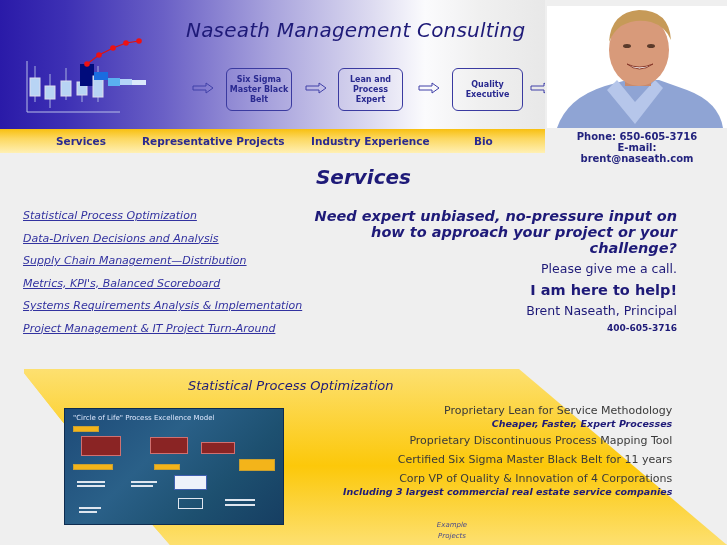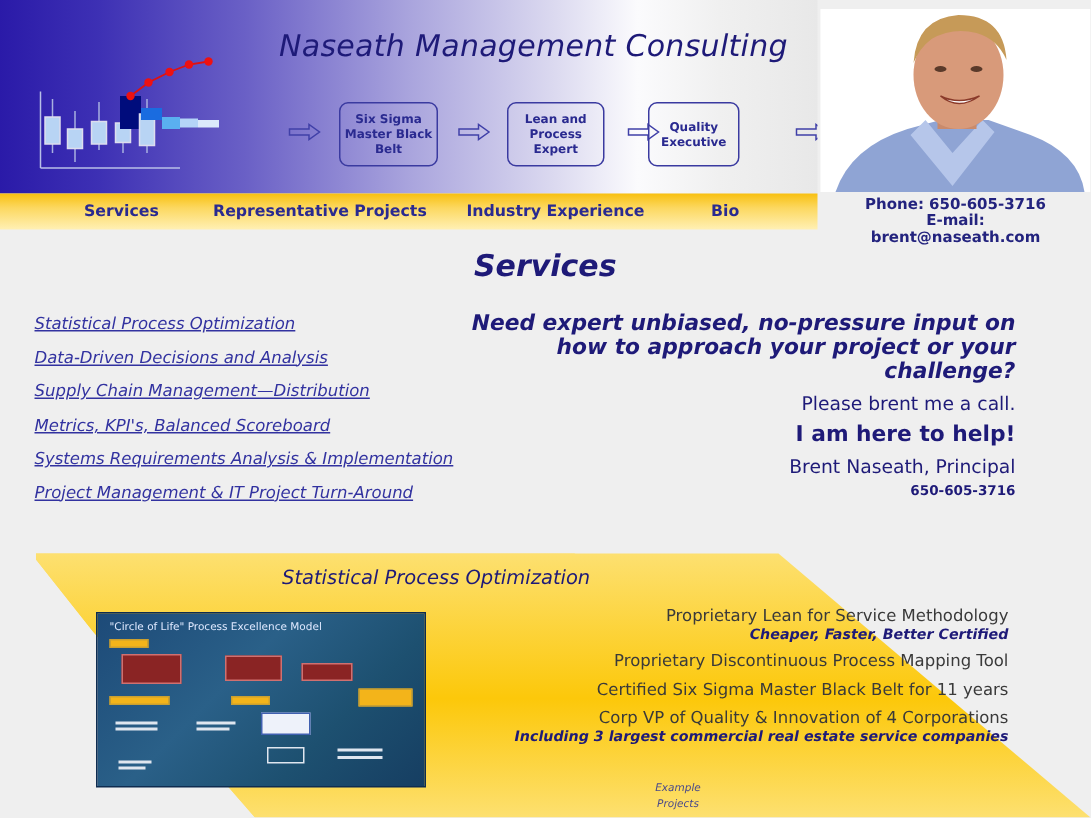--- a/index.html
+++ b/index.html
@@ -90,21 +90,21 @@
         <path d="M1 4 H14 V1 L21 6 L14 11 V8 H1 Z" fill="none" stroke="#4040a8" stroke-width="1"></path>
       </svg>
     <div class="flow-box" style="left:226px;width:66px">Six Sigma Master Black Belt</div>
     <svg class="flow-arrow" style="left:305px" viewBox="0 0 22 12">
         <path d="M1 4 H14 V1 L21 6 L14 11 V8 H1 Z" fill="none" stroke="#4040a8" stroke-width="1"></path>
       </svg>
     <div class="flow-box" style="left:338px;width:65px">Lean and Process Expert</div>
     <svg class="flow-arrow" style="left:418px" viewBox="0 0 22 12">
         <path d="M1 4 H14 V1 L21 6 L14 11 V8 H1 Z" fill="none" stroke="#4040a8" stroke-width="1"></path>
       </svg>
-    <div class="flow-box" style="left:432px;width:61px">Quality Executive</div>
+    <div class="flow-box" style="left:452px;width:71px">Quality Executive</div>
     <svg class="flow-arrow" style="left:530px" viewBox="0 0 22 12">
         <path d="M1 4 H14 V1 L21 6 L14 11 V8 H1 Z" fill="none" stroke="#4040a8" stroke-width="1"></path>
       </svg>
   </div>
 
   <div class="nav">
     <span class="nav-item" style="left:56px">Services</span>
     <span class="nav-item" style="left:142px">Representative Projects</span>
     <span class="nav-item" style="left:311px">Industry Experience</span>
     <span class="nav-item" style="left:474px">Bio</span>
@@ -135,24 +135,24 @@
     <a>Statistical Process Optimization</a>
     <a>Data-Driven Decisions and Analysis</a>
     <a>Supply Chain Management—Distribution</a>
     <a>Metrics, KPI's, Balanced Scoreboard</a>
     <a>Systems Requirements Analysis &amp; Implementation</a>
     <a>Project Management &amp; IT Project Turn-Around</a>
   </div>
 
   <div class="pitch">
     <div class="q">Need expert unbiased, no-pressure input on how to approach your project or your challenge?</div>
-    <div class="call">Please brent me a call.</div>
+    <div class="call">Please give me a call.</div>
     <div class="help">I am here to help!</div>
     <div class="name">Brent Naseath, Principal</div>
-    <div class="ph">650-605-3716</div>
+    <div class="ph">400-605-3716</div>
   </div>
 
   <svg class="panel" viewBox="0 0 727 177">
     <defs>
       <linearGradient id="yg" x1="0" y1="0" x2="0" y2="1">
         <stop offset="0" stop-color="#fde070"></stop>
         <stop offset="0.55" stop-color="#fcc80a"></stop>
         <stop offset="1" stop-color="#fde070"></stop>
       </linearGradient>
     </defs>
@@ -178,21 +178,21 @@
     <div class="wtxt" style="left:66px;top:72px;width:26px"></div>
     <div class="wtxt" style="left:66px;top:76px;width:22px"></div>
     <div class="wtxt" style="left:160px;top:90px;width:30px"></div>
     <div class="wtxt" style="left:160px;top:95px;width:30px"></div>
     <div class="wtxt" style="left:14px;top:98px;width:22px"></div>
     <div class="wtxt" style="left:14px;top:102px;width:18px"></div>
   </div>
 
   <div class="bullets">
     <div class="b">Proprietary Lean for Service Methodology</div>
-    <div class="s" style="margin-left:38px;margin-bottom:5px">Cheaper, Faster, Better Certified</div>
+    <div class="s" style="margin-left:38px;margin-bottom:5px">Cheaper, Faster, Expert Processes</div>
     <div class="b" style="margin-bottom:5px">Proprietary Discontinuous Process Mapping Tool</div>
     <div class="b" style="margin-bottom:5px">Certified Six Sigma Master Black Belt for 11 years</div>
     <div class="b">Corp VP of Quality &amp; Innovation of 4 Corporations</div>
     <div class="s" style="margin-left:46px">Including 3 largest commercial real estate service companies</div>
   </div>
 
   <div class="example">
     <div>Example</div>
     <div>Projects</div>
   </div>

